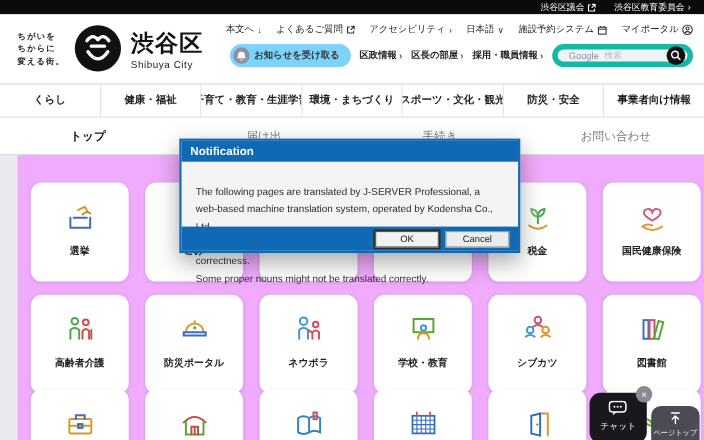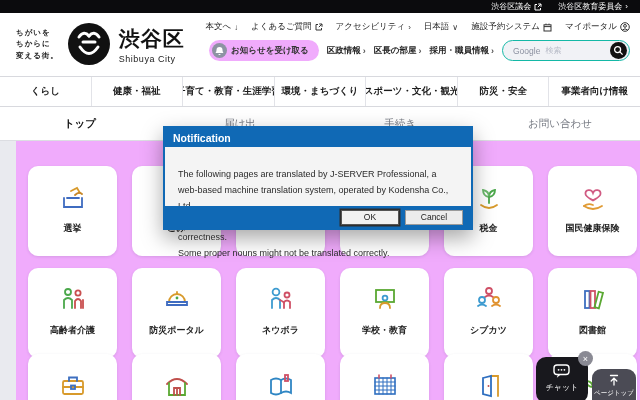--- a/index.html
+++ b/index.html
@@ -18,27 +18,27 @@
   .brand { position:absolute; left:16px; top:9px; display:flex; align-items:center; gap:8px; }
   .tagline { font-size:7.5px; font-weight:bold; line-height:1.55; letter-spacing:1px; color:#222; }
   .emblem { width:44px; height:44px; }
   .cityname-jp { font-size:21px; font-weight:bold; color:#111; letter-spacing:1px; }
   .cityname-en { font-size:9px; color:#222; letter-spacing:.5px; margin-top:1px; }
   .header-right { position:absolute; right:10px; top:8px; display:flex; flex-direction:column; align-items:flex-end; gap:7px; }
   .util-row { display:flex; align-items:center; gap:13px; }
   .util-item { font-size:8.5px; color:#222; display:flex; align-items:center; gap:3px; white-space:nowrap; }
   .util-item .glyph { font-size:8px; color:#333; }
   .action-row { display:flex; align-items:center; gap:8px; }
-  .notify-pill { height:21px; border-radius:11px; background:#f0abfc; display:flex; align-items:center;
+  .notify-pill { height:21px; border-radius:11px; background:#7dd3fc; display:flex; align-items:center;
     gap:4px; padding:0 10px 0 3px; }
   .bell-circle { width:15px; height:15px; border-radius:50%; background:#8d93a3; display:flex; align-items:center; justify-content:center; }
   .notify-pill span { font-size:8.5px; font-weight:bold; color:#333; white-space:nowrap; }
   .quick-link { font-size:8.5px; font-weight:bold; color:#222; white-space:nowrap; display:flex; align-items:center; gap:2px; }
   .quick-link .glyph { color:#555; font-size:9px; }
-  .search-pill { width:128px; height:21px; border-radius:11px; background:#f1f2f6; border:1px solid #14b8a6;
+  .search-pill { width:128px; height:21px; border-radius:11px; background:#f1f2f6; border:5px solid #14b8a6;
     display:flex; align-items:center; padding:0 2px 0 10px; gap:5px; }
   .search-engine { font-size:8.5px; color:#8b90a0; }
   .search-ph { font-size:8px; color:#b7bbc7; flex:1; }
   .search-btn { width:17px; height:17px; border-radius:50%; background:#111; display:flex; align-items:center; justify-content:center; }
   
   .catnav { position:absolute; left:0; top:76px; width:640px; height:31px; background:#fff;
     border-top:1px solid #d8d9de; border-bottom:1px solid #d8d9de; display:flex; }
   .cat-item { flex:1; display:flex; align-items:center; justify-content:center; font-size:9.5px; font-weight:bold;
     color:#1c1c1c; border-left:1px solid #e2e3e8; white-space:nowrap; overflow:hidden; }
   .cat-item:first-child { border-left:none; }

